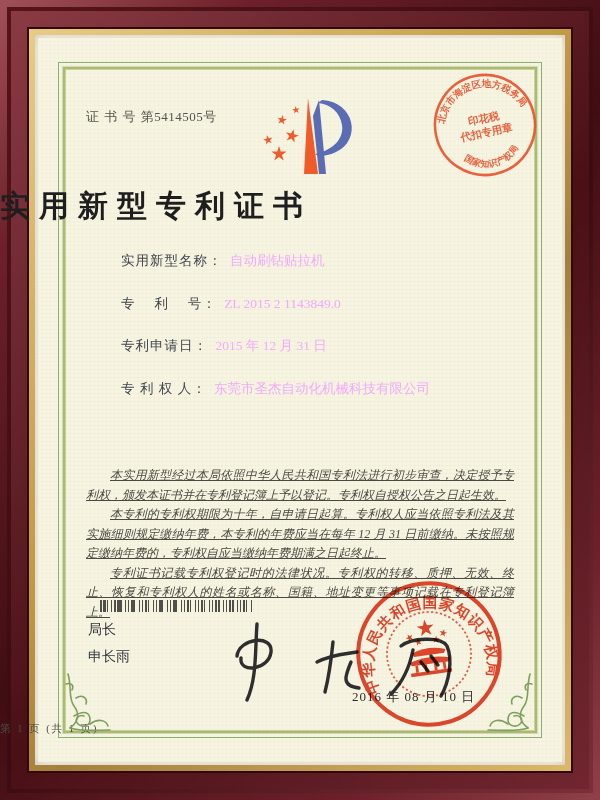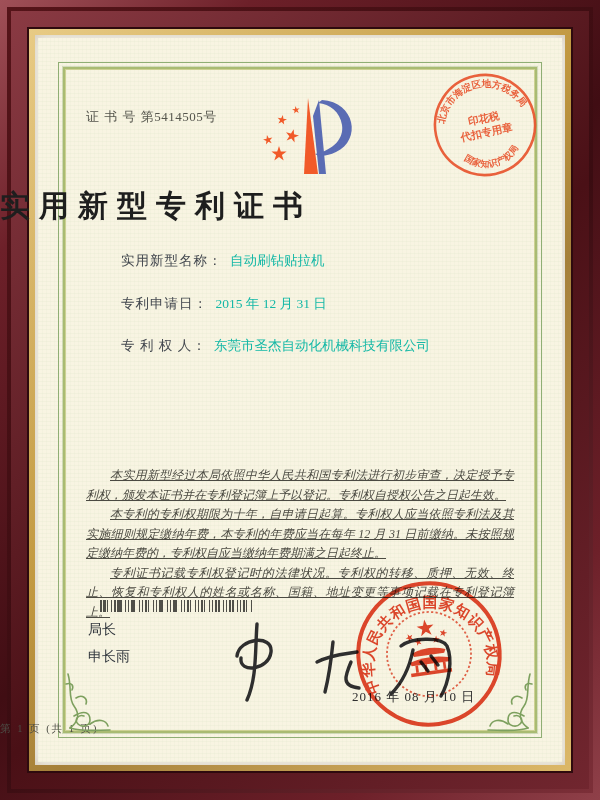--- a/index.html
+++ b/index.html
@@ -19,21 +19,21 @@
   .green-outer{inset:62px 58px;border:1px solid #8fae74;}
   .green-inner{inset:67px 63px;border:2px solid #a9bb72;box-shadow:inset 0 0 0 1px #cdd193, 0 0 0 1px rgba(143,174,116,.35);}
   
   .certno{left:86px;top:108px;font-size:13px;color:#55554d;letter-spacing:1px;}
   .certno .num{letter-spacing:0.5px;}
   .title{left:0;right:0;top:186px;text-align:left;font-size:30px;font-weight:bold;
          color:#1e1e1e;letter-spacing:9px;}
   .fields{left:86px;right:84px;top:252px;font-size:13.5px;color:#3d4a63;}
   .frow{margin-bottom:24.5px;white-space:nowrap;}
   .frow .lab{color:#43484f;letter-spacing:1px;margin-left:35px;}
-  .frow .val{color:#14b8a6;margin-left:4px;}
+  .frow .val{color:#f0abfc;margin-left:4px;}
   .bodytext{left:86px;right:86px;top:466px;font-size:12px;line-height:19.5px;
             color:#4b4a42;text-align:justify;font-style:italic;text-decoration:underline;}
   .bodytext p{margin:0;text-indent:2em;}
   .barcode{left:100px;top:600px;width:152px;height:12px;
            background:repeating-linear-gradient(90deg,#32322e 0 1.5px,transparent 1.5px 3px,
              #32322e 3px 5.5px,transparent 5.5px 6.5px,#32322e 6.5px 7.5px,transparent 7.5px 11px,
              #32322e 11px 12px,transparent 12px 14px);opacity:.85;}
   .signer{left:88px;top:616px;font-size:14px;color:#33383f;line-height:27px;}
   .issue-date{left:352px;top:688px;font-size:13px;color:#2f2f2f;letter-spacing:1px;z-index:2;}
   .footer{left:0;right:0;top:722px;text-align:left;font-size:10.5px;color:#4c4c45;letter-spacing:2px;}
@@ -97,20 +97,24 @@
   <text x="55" y="52" text-anchor="middle" font-size="10.5" font-weight="bold" fill="#e8552f">印花税</text>
   <text x="55" y="66" text-anchor="middle" font-size="10.5" font-weight="bold" fill="#e8552f">代扣专用章</text>
 </svg>
 
 <div class="abs title">实用新型专利证书</div>
 
 <div class="abs fields">
   <div class="frow">
     <span class="lab">实用新型名称：</span>
     <span class="val">自动刷钻贴拉机</span>
+  </div>
+  <div class="frow">
+    <span class="lab">专　 利　 号：</span>
+    <span class="val">ZL 2015 2 1143849.0</span>
   </div>
   <div class="frow">
     <span class="lab">专利申请日：</span>
     <span class="val">2015 年 12 月 31 日</span>
   </div>
   <div class="frow">
     <span class="lab">专 利 权 人：</span>
     <span class="val">东莞市圣杰自动化机械科技有限公司</span>
   </div>
 </div>

